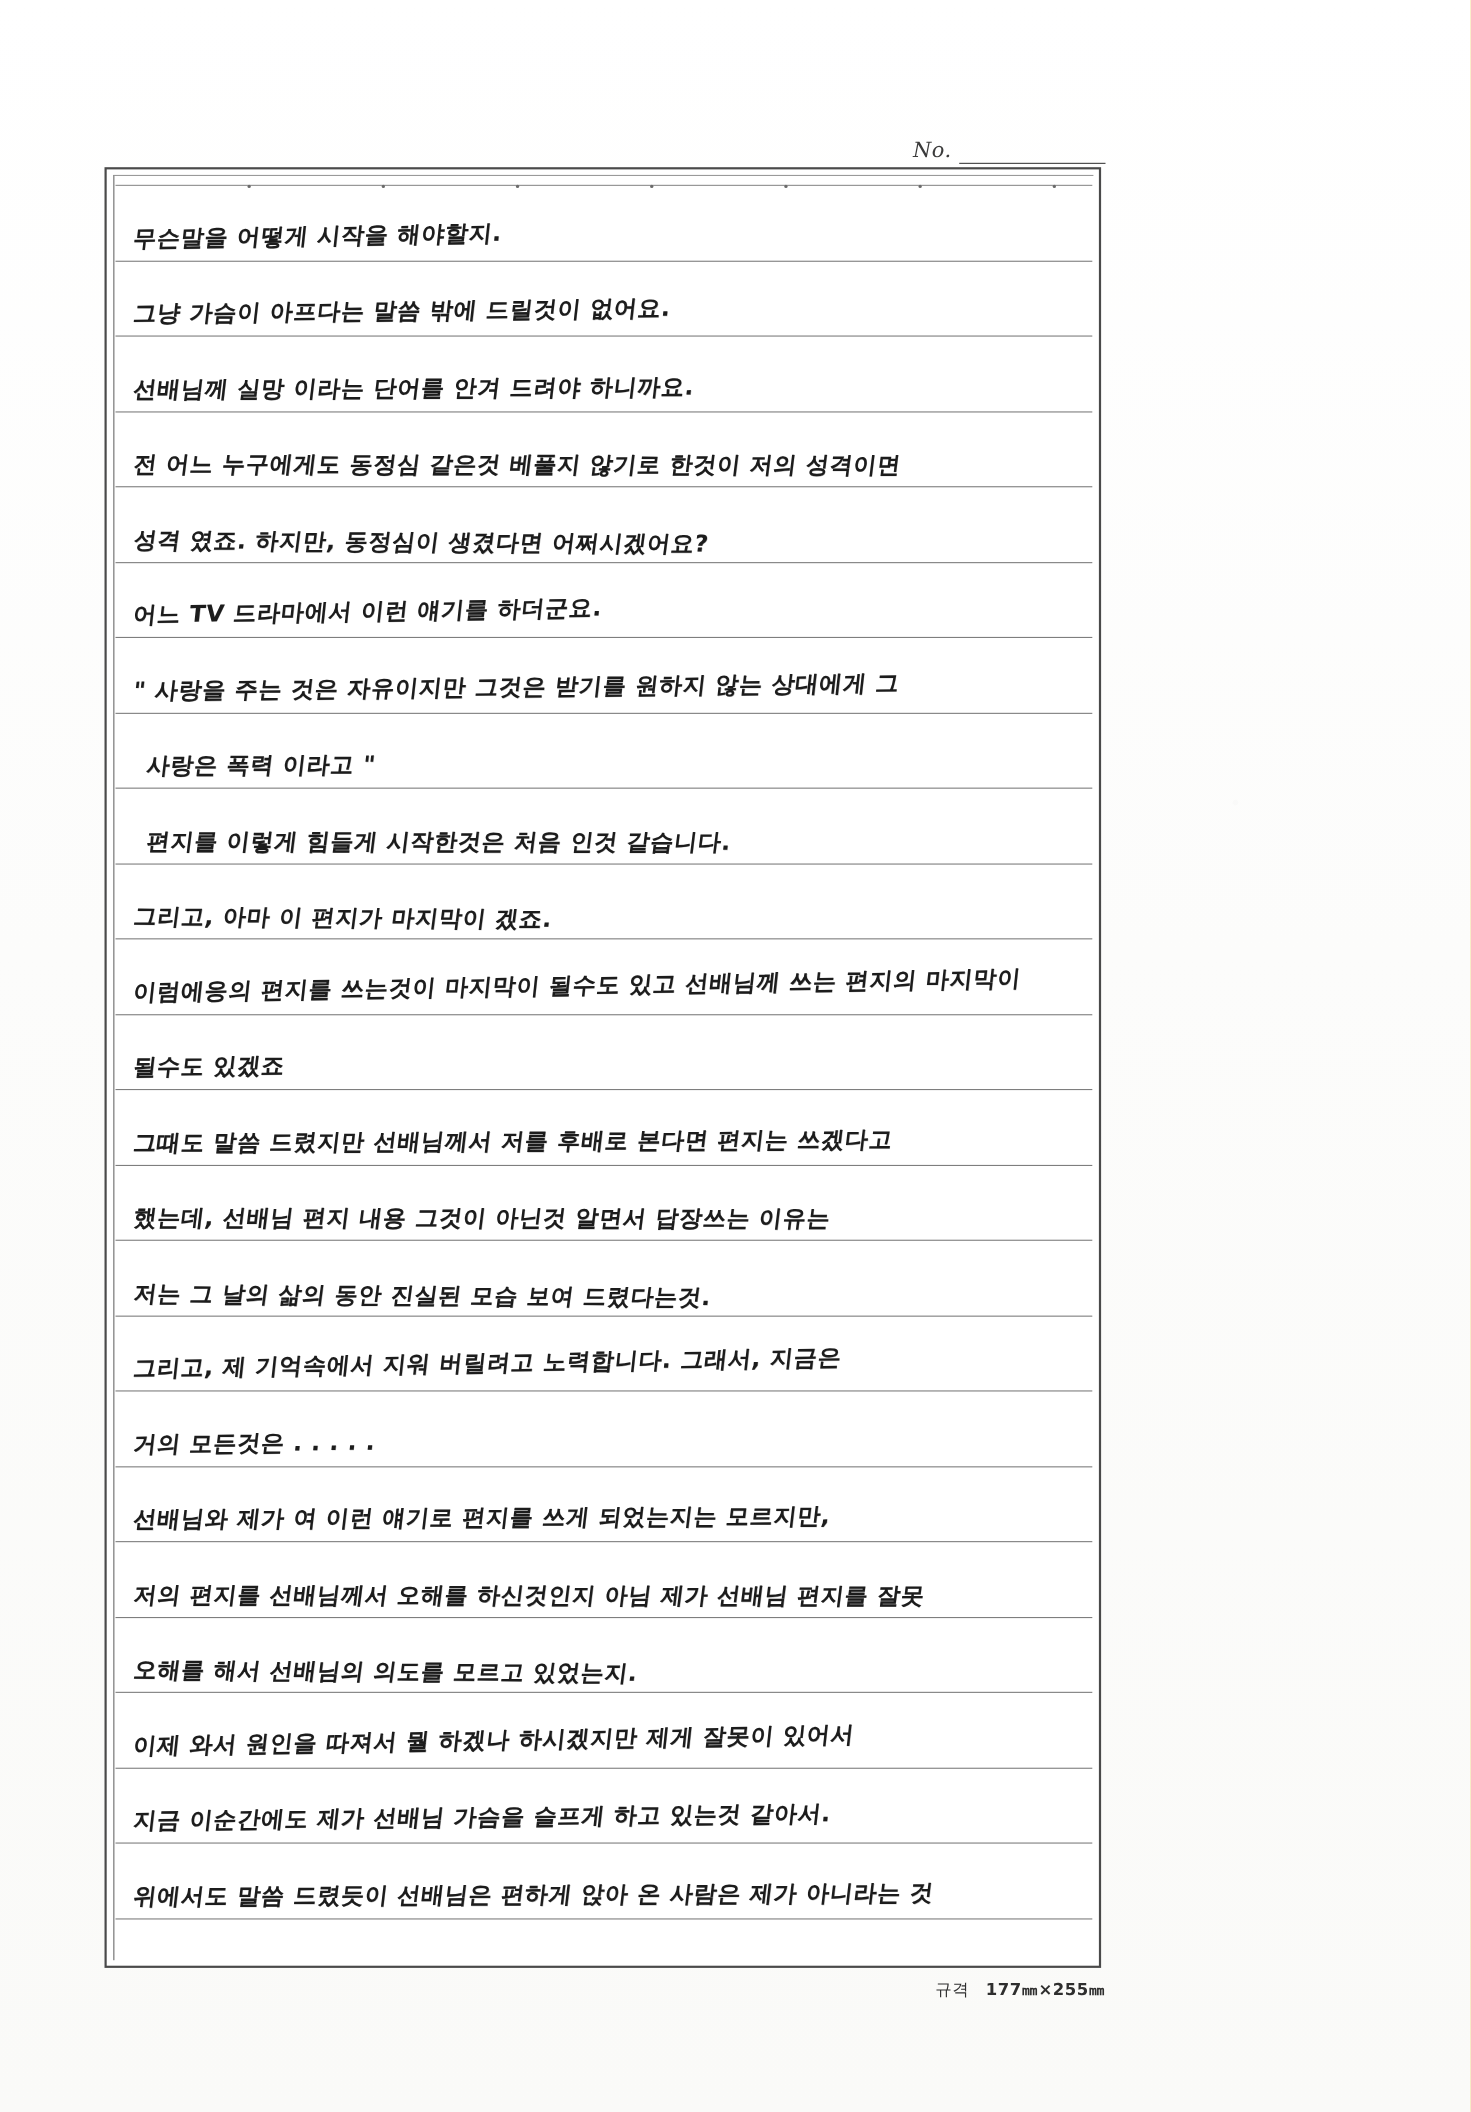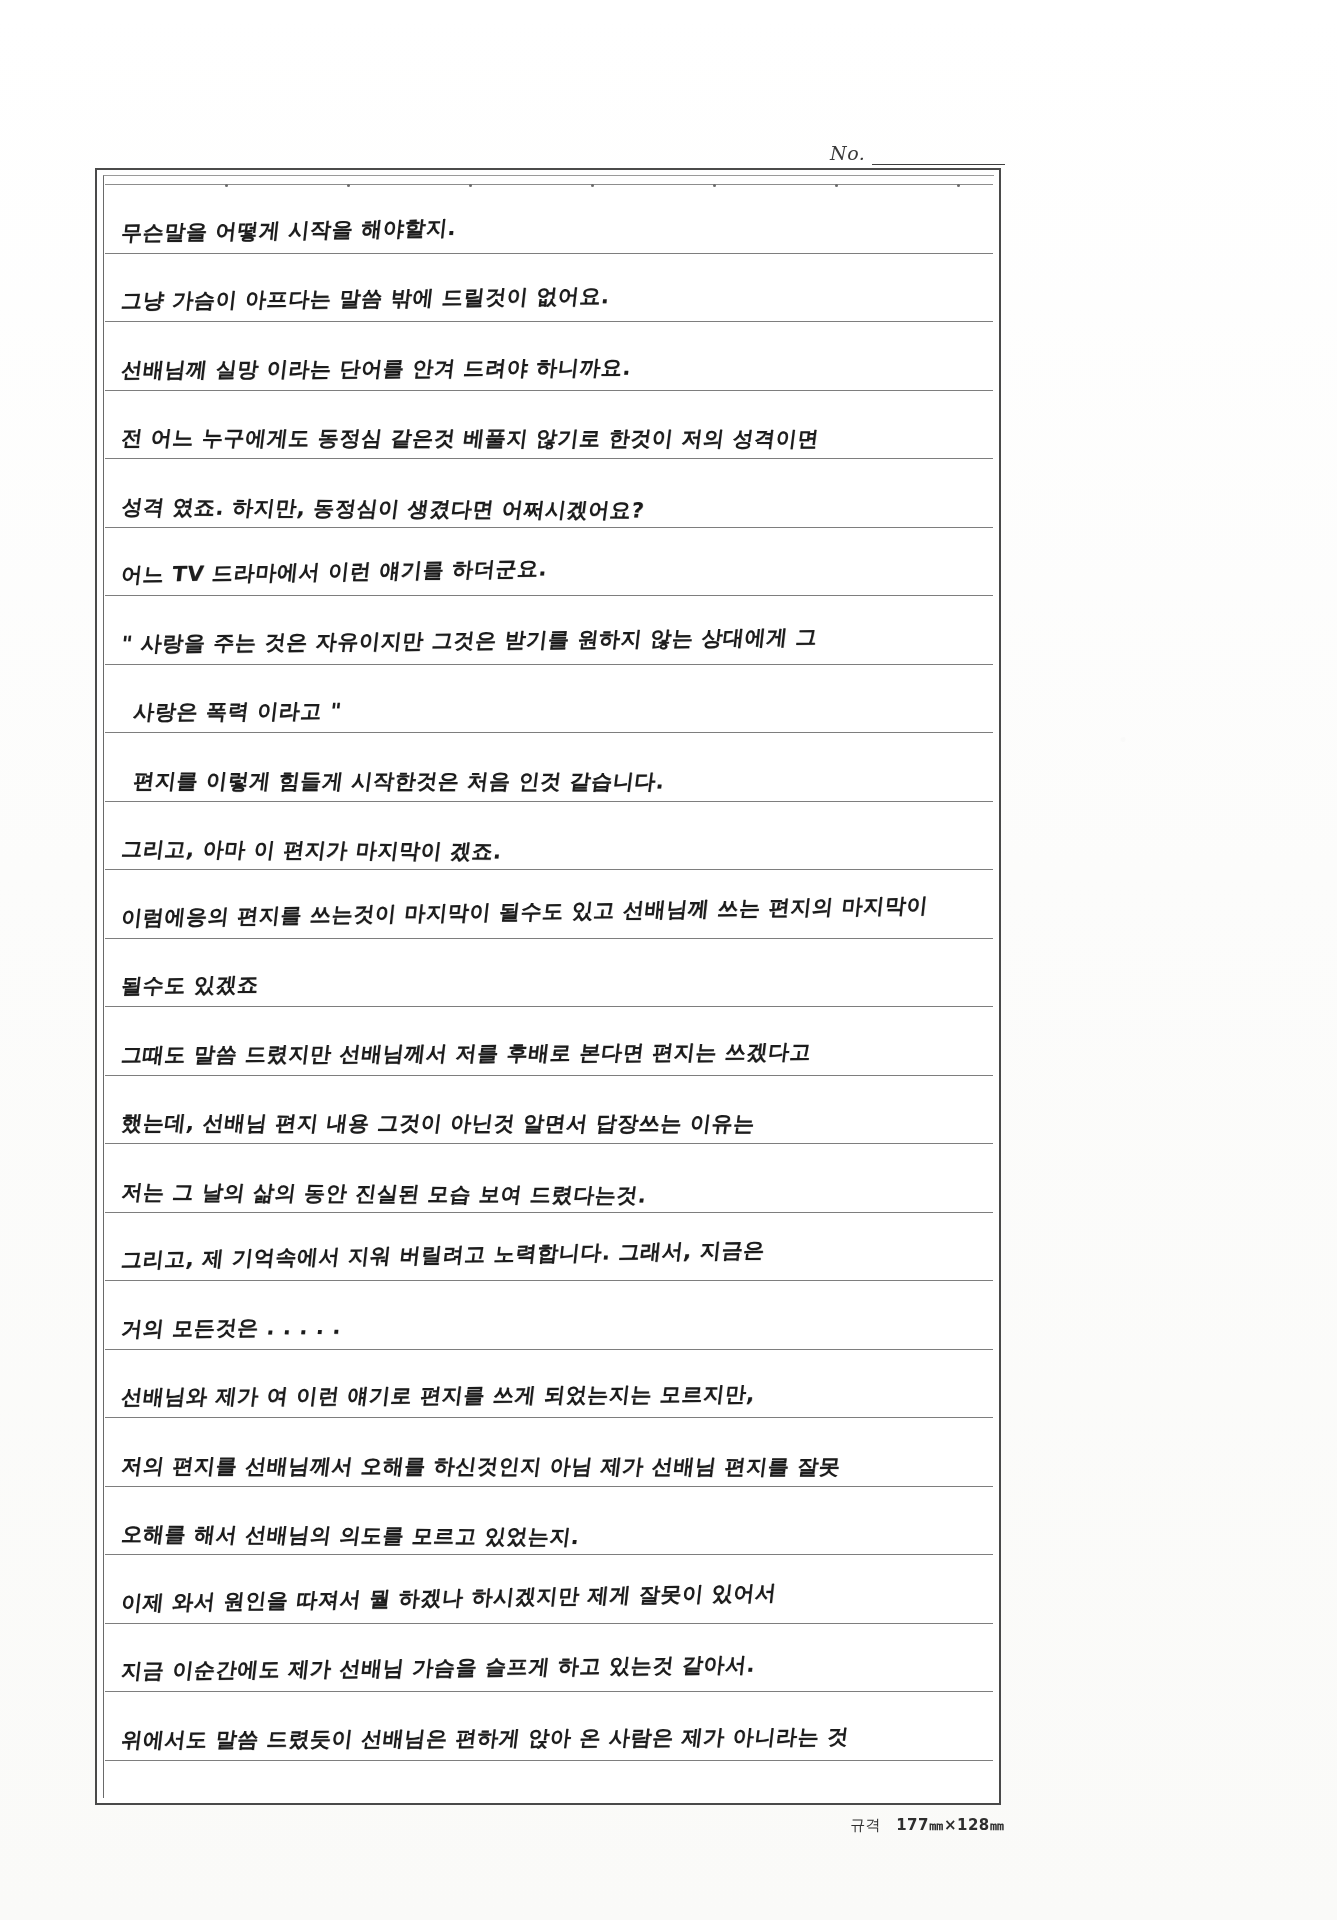--- a/index.html
+++ b/index.html
@@ -13,21 +13,20 @@
     position: relative;
     font-family: "DejaVu Sans", sans-serif;
     overflow: hidden;
   }
 
   
   #scan-page {
     position: absolute;
     inset: 0;
     background: #eab308;
-    margin-top: 16px;
   }
   #scan-noise {
     position: absolute;
     inset: 0;
     background:
       radial-gradient(circle at 12% 22%, rgba(0,0,0,0.012) 0 2px, rgba(0,0,0,0) 3px),
       radial-gradient(circle at 63% 71%, rgba(0,0,0,0.012) 0 2px, rgba(0,0,0,0) 3px),
       radial-gradient(circle at 84% 38%, rgba(0,0,0,0.010) 0 2px, rgba(0,0,0,0) 3px),
       linear-gradient(180deg, #ffffff 0%, #fcfcfb 45%, #fafaf8 100%);
     pointer-events: none;
@@ -275,15 +274,15 @@
           <span class="hand-text" style="margin-left: 14px; transform: skewX(-7deg) rotate(-0.58deg);">지금 이순간에도     제가    선배님   가슴을  슬프게   하고   있는것  같아서.</span>
         </div>
         <div class="hand-line" style="top: 1513px; height: 68.5px;">
           <span class="hand-text" style="margin-left: 14px; transform: skewX(-7deg) rotate(-0.26deg);">위에서도     말씀   드렸듯이     선배님은     편하게   앉아 온 사람은    제가  아니라는 것</span>
         </div>
       </div>
   </div>
 
   <div id="footer-spec">
     <span class="spec-label">규격</span>
-    <span class="spec-value">177㎜×128㎜</span>
+    <span class="spec-value">177㎜×255㎜</span>
   </div>
 </div>
 
 </body></html>

